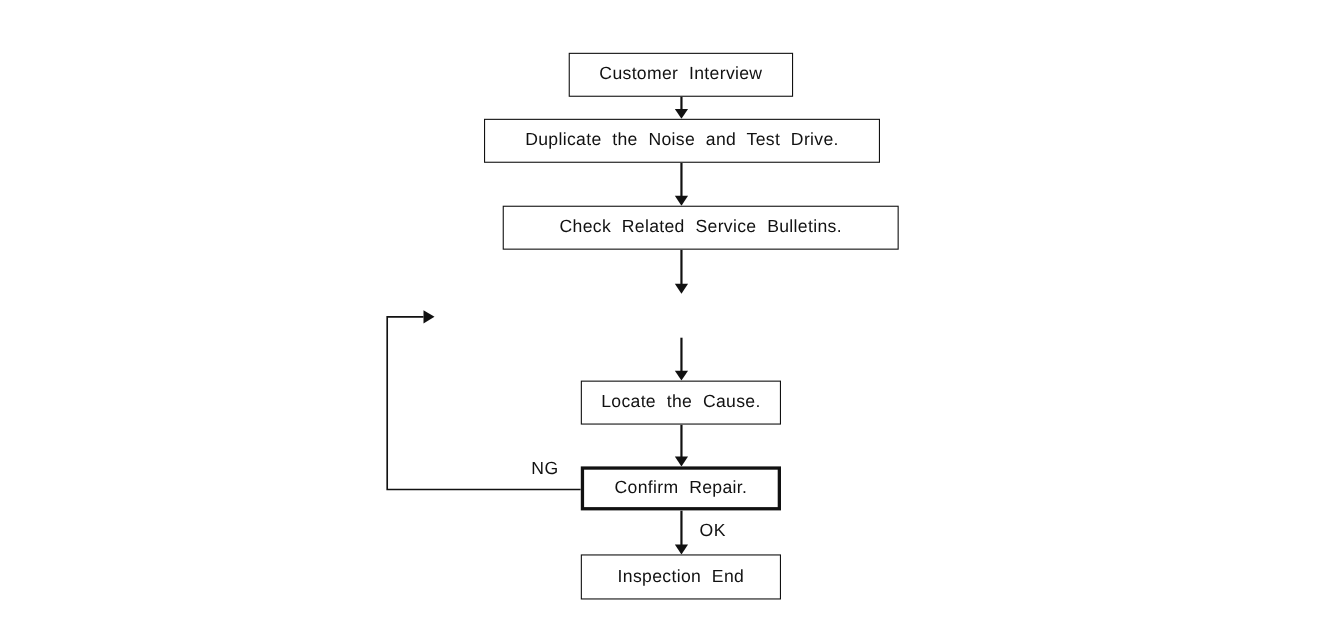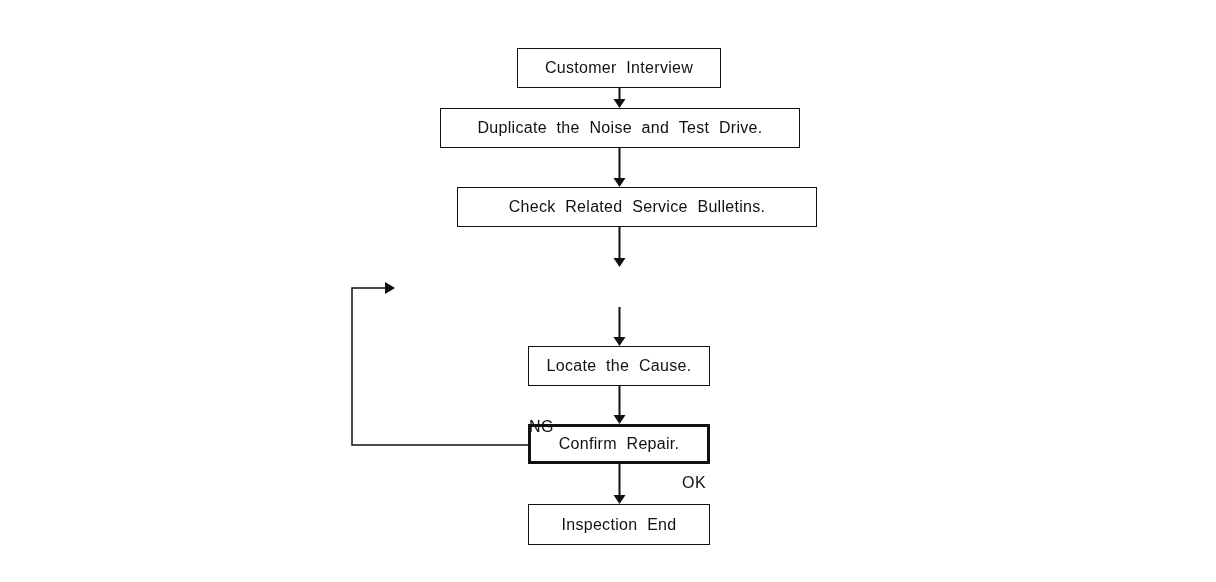--- a/index.html
+++ b/index.html
@@ -48,21 +48,20 @@
   #node-repair-cause         { left: 528px; top: 346px; width: 182px; height: 40px; }
   #node-confirm-repair       { left: 528px; top: 424px; width: 182px; height: 40px; }
   #node-inspection-end       { left: 528px; top: 504px; width: 182px; height: 41px; }
 
   .edge-label {
     position: absolute;
     font-size: 16px;
     letter-spacing: 0.5px;
     color: #111111;
     line-height: 1;
-    margin-left: 46px;
   }
   #label-ng { left: 483px; top: 419px; }
   #label-ok { left: 636px; top: 475px; }
 </style>
 </head>
 <body>
 
 <div class="canvas">
 
   <svg class="connectors" viewBox="0 0 1216 582" xmlns="http://www.w3.org/2000/svg">

